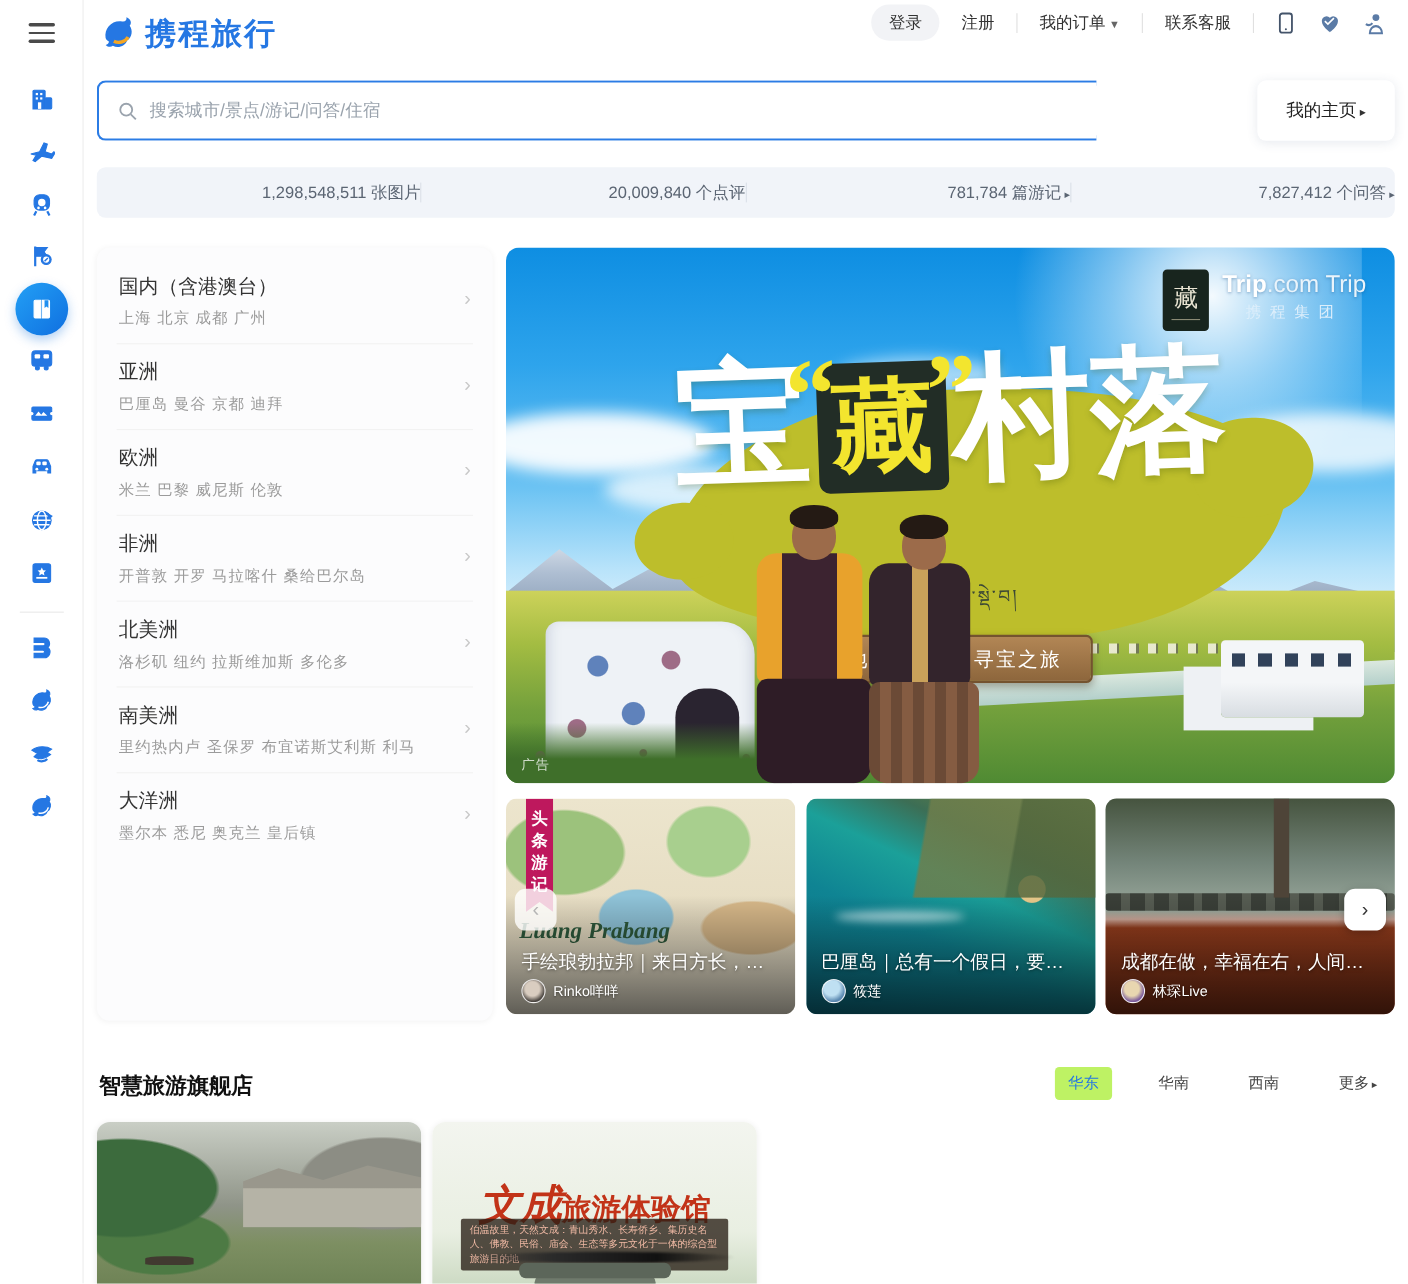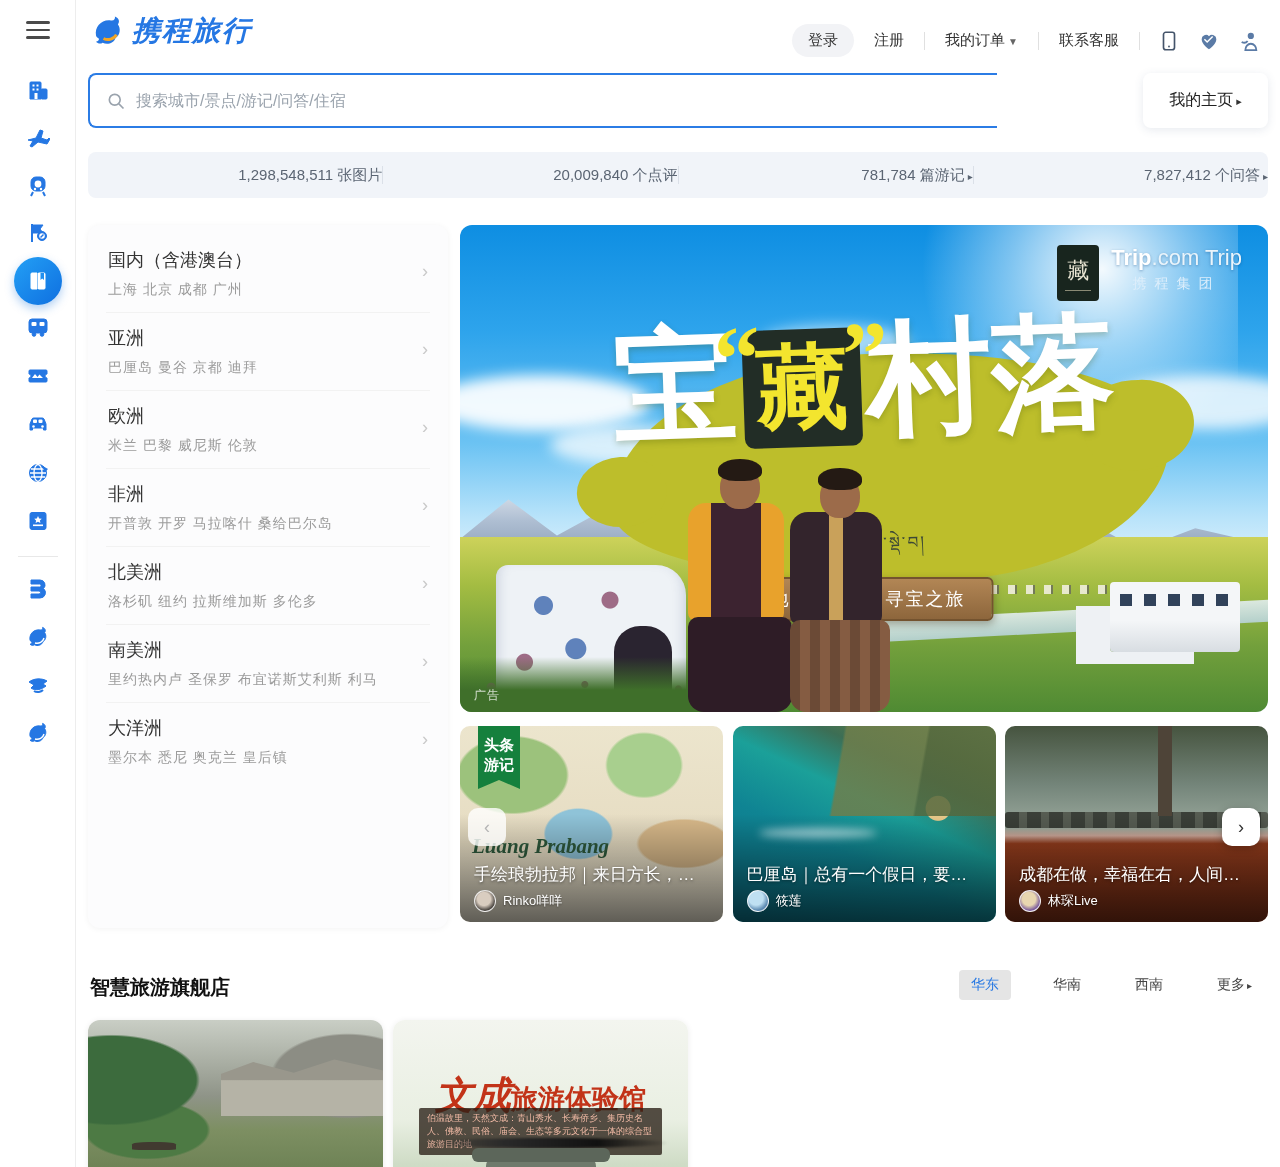--- a/index.html
+++ b/index.html
@@ -15,24 +15,24 @@
   .rail-item svg { width:24px; height:24px; fill:#2577e3; stroke:#2577e3; }
   .rail-item.active { background:linear-gradient(135deg,#23a0f5,#0f6fe0); border-radius:50%; box-shadow:0 4px 10px rgba(31,120,220,.35); }
   .rail-item.active svg { fill:#fff; stroke:#fff; }
   .rail-divider { position:absolute; left:18px; width:40px; height:1px; background:#e8e8e8; }
 
   
   .main { position:absolute; left:76px; top:0; width:1204px; padding:0 12px; }
 
   
   .topbar { position:relative; height:60px; }
-  .logo { position:absolute; left:2px; top:12px; display:flex; align-items:center; gap:6px; cursor:pointer;font-style:italic; }
+  .logo { position:absolute; left:2px; top:12px; display:flex; gap:6px; cursor:pointer; }
   .logo svg { width:36px; height:36px; }
   .logo-text { font-size:28px; font-weight:bold; color:#2577e3; letter-spacing:2px; }
-  .topnav { position:absolute; right:8px; top:24px; display:flex; align-items:center; gap:18px; font-size:15px; color:#333; }
+  .topnav { position:absolute; right:8px; top:4px; display:flex; align-items:center; gap:18px; font-size:15px; color:#333; }
   .topnav .pill { background:#f2f3f6; border-radius:17px; padding:7px 16px; cursor:pointer; }
   .topnav .lnk { cursor:pointer; padding:4px 2px; }
   .topnav .vdiv { width:1px; height:18px; background:#e0e0e0; }
   .topnav .caret { font-size:10px; color:#666; margin-left:3px; }
   .topnav .ticon { width:22px; height:22px; cursor:pointer; }
   .topnav .ticon svg { width:22px; height:22px; fill:none; stroke:#44546a; stroke-width:1.8; }
   .topnav .ticon.solid svg { fill:#5b7ba6; stroke:none; }
 
   
   .search-row { position:relative; height:55px; margin-top:13px; }
@@ -145,32 +145,32 @@
       radial-gradient(ellipse at 20% 25%, #9cc27c 0 18%, transparent 19%),
       radial-gradient(ellipse at 70% 20%, #a8cf8e 0 14%, transparent 15%),
       radial-gradient(ellipse at 45% 55%, #8fc3d8 0 16%, transparent 17%),
       radial-gradient(ellipse at 85% 60%, #d8b98a 0 14%, transparent 15%),
       linear-gradient(180deg,#ece5cd 0%,#e6dcc2 60%,#efe9d6 100%); }
   .laos-script { position:absolute; left:12px; top:108px; font-size:21px; font-style:italic; font-weight:bold; color:#2e5a3c; font-family:"Liberation Serif","DejaVu Serif",serif; }
   .bg-chengdu { background:linear-gradient(180deg,#46543f 0%,#74857a 30%,#9aa89c 52%,#93402074 56%,#943d1d 60%,#7c2f16 100%); }
   .bg-chengdu::before { content:""; position:absolute; left:0; right:0; top:44%; height:16px;
       background:repeating-linear-gradient(90deg,#3a3f38 0 14px,#565c52 14px 22px); border-radius:3px; }
   .bg-chengdu::after { content:""; position:absolute; left:58%; top:0; width:14px; height:46%; background:#4e4438; }
-  .badge { position:absolute; left:18px; top:0; width:42px; padding:9px 0 14px; background:#15803d; color:#fff; text-align:center; font-size:15px; font-weight:bold; line-height:20px; z-index:3;
+  .badge { position:absolute; left:18px; top:0; width:25px; padding:9px 0 14px; background:#be185d; color:#fff; text-align:center; font-size:15px; font-weight:bold; line-height:20px; z-index:3;
       clip-path:polygon(0 0,100% 0,100% 100%,50% calc(100% - 9px),0 100%); }
   .nav-btn { position:absolute; top:82px; width:38px; height:38px; border:none; border-radius:10px; font-size:18px; cursor:pointer; z-index:4; display:flex; align-items:center; justify-content:center; font-family:inherit; }
   .nav-prev { left:8px; background:rgba(255,255,255,.8); color:#b5b5b5; }
   .nav-next { right:8px; background:#fff; color:#333; box-shadow:0 2px 8px rgba(0,0,0,.25); }
 
   
   .stores-head { position:relative; margin-top:40px; height:36px;text-align:center; }
   .stores-head h2 { font-size:20px; font-weight:bold; color:#111; position:absolute; left:2px; top:6px; }
   .tabs { position:absolute; right:4px; top:2px; display:flex; align-items:center; gap:30px; font-size:14px; color:#444; }
   .tab { cursor:pointer; padding:6px 12px; border-radius:4px; }
-  .tab.active { background:#e5e5e5; color:#2577e3; }
+  .tab.active { background:#bef264; color:#2577e3; }
   .tab .arr { font-size:10px; margin-left:2px; }
 
   .store-cards { display:flex; gap:10px; margin-top:16px; }
   .scard { position:relative; width:295px; height:200px; border-radius:12px; overflow:hidden; cursor:pointer; box-shadow:0 1px 6px rgba(0,0,0,.08); }
   .bg-watertown { background:
       radial-gradient(ellipse at 8% 30%, #3c6b3d 0 22%, transparent 23%),
       radial-gradient(ellipse at 20% 55%, #4d7a44 0 18%, transparent 19%),
       radial-gradient(ellipse at 88% 28%, #8c8d84 0 20%, transparent 21%),
       linear-gradient(180deg,#c9cec5 0%,#a8ada2 22%,#8f9488 38%,#7d8f62 55%,#6b8053 78%,#5c7348 100%); }
   .bg-watertown::before { content:""; position:absolute; right:0; top:18%; width:55%; height:30%;

